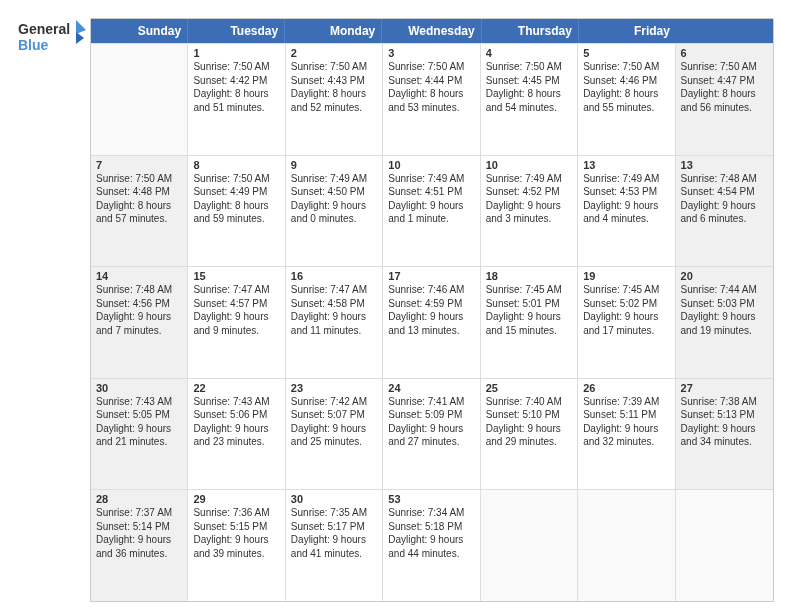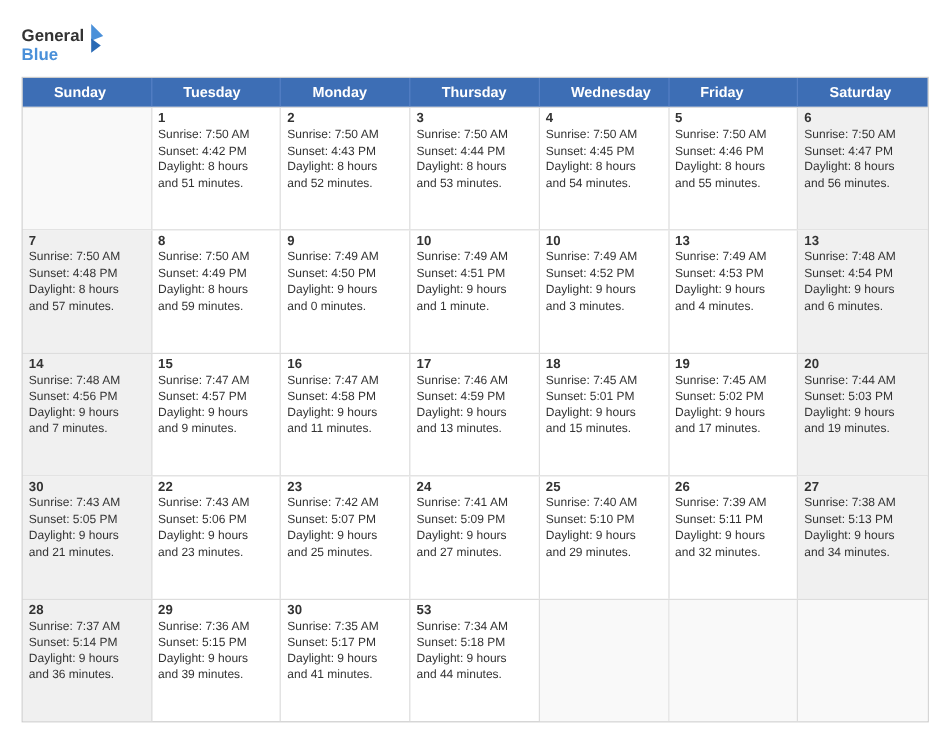--- a/index.html
+++ b/index.html
@@ -8,21 +8,21 @@
       height: 612px;
       font-family: Arial, sans-serif;
       background: #fff;
       overflow: hidden;
     }
     .page {
       width: 792px;
       height: 612px;
       padding: 18px 18px 10px 18px;
       display: flex;
-      flex-direction: column;
+      flex-direction: row;
     }
     .header {
       display: flex;
       justify-content: space-between;
       align-items: flex-start;
       margin-bottom: 8px;
     }
     .logo {
       display: flex;
       align-items: center;
@@ -50,21 +50,21 @@
       display: grid;
       grid-template-columns: repeat(7, 1fr);
       background: #3d6eb5;
     }
     .cal-header-cell {
       color: #fff;
       font-size: 12px;
       font-weight: bold;
       padding: 5px 6px;
       border-right: 1px solid #5580c5;
-      text-align: left;
+      text-align: right;
       margin-left: 20px;
     }
     .cal-header-cell:last-child { border-right: none; }
     .cal-body {
       display: flex;
       flex-direction: column;
       flex: 1;
     }
     .cal-row {
       display: grid;
@@ -113,24 +113,23 @@
       <div class="month-title"></div>
       <div class="subtitle"></div>
     </div>
   </div>
 
   <div class="calendar">
     <div class="cal-header">
     <div class="cal-header-cell">Sunday</div>
         <div class="cal-header-cell">Tuesday</div>
         <div class="cal-header-cell">Monday</div>
+        <div class="cal-header-cell">Wednesday</div>
         <div class="cal-header-cell">Thursday</div>
-        <div class="cal-header-cell">Wednesday</div>
         <div class="cal-header-cell">Friday</div>
-        <div class="cal-header-cell">Saturday</div>
       </div>
     <div class="cal-body">
     <div class="cal-row">
           <div class="cal-cell empty"></div>
           <div class="cal-cell">
             <span class="day-num">1</span>
             <div class="cell-text">Sunrise: 7:50 AM<br>Sunset: 4:42 PM<br>Daylight: 8 hours<br>and 51 minutes.</div>
           </div>
           <div class="cal-cell">
             <span class="day-num">2</span>

